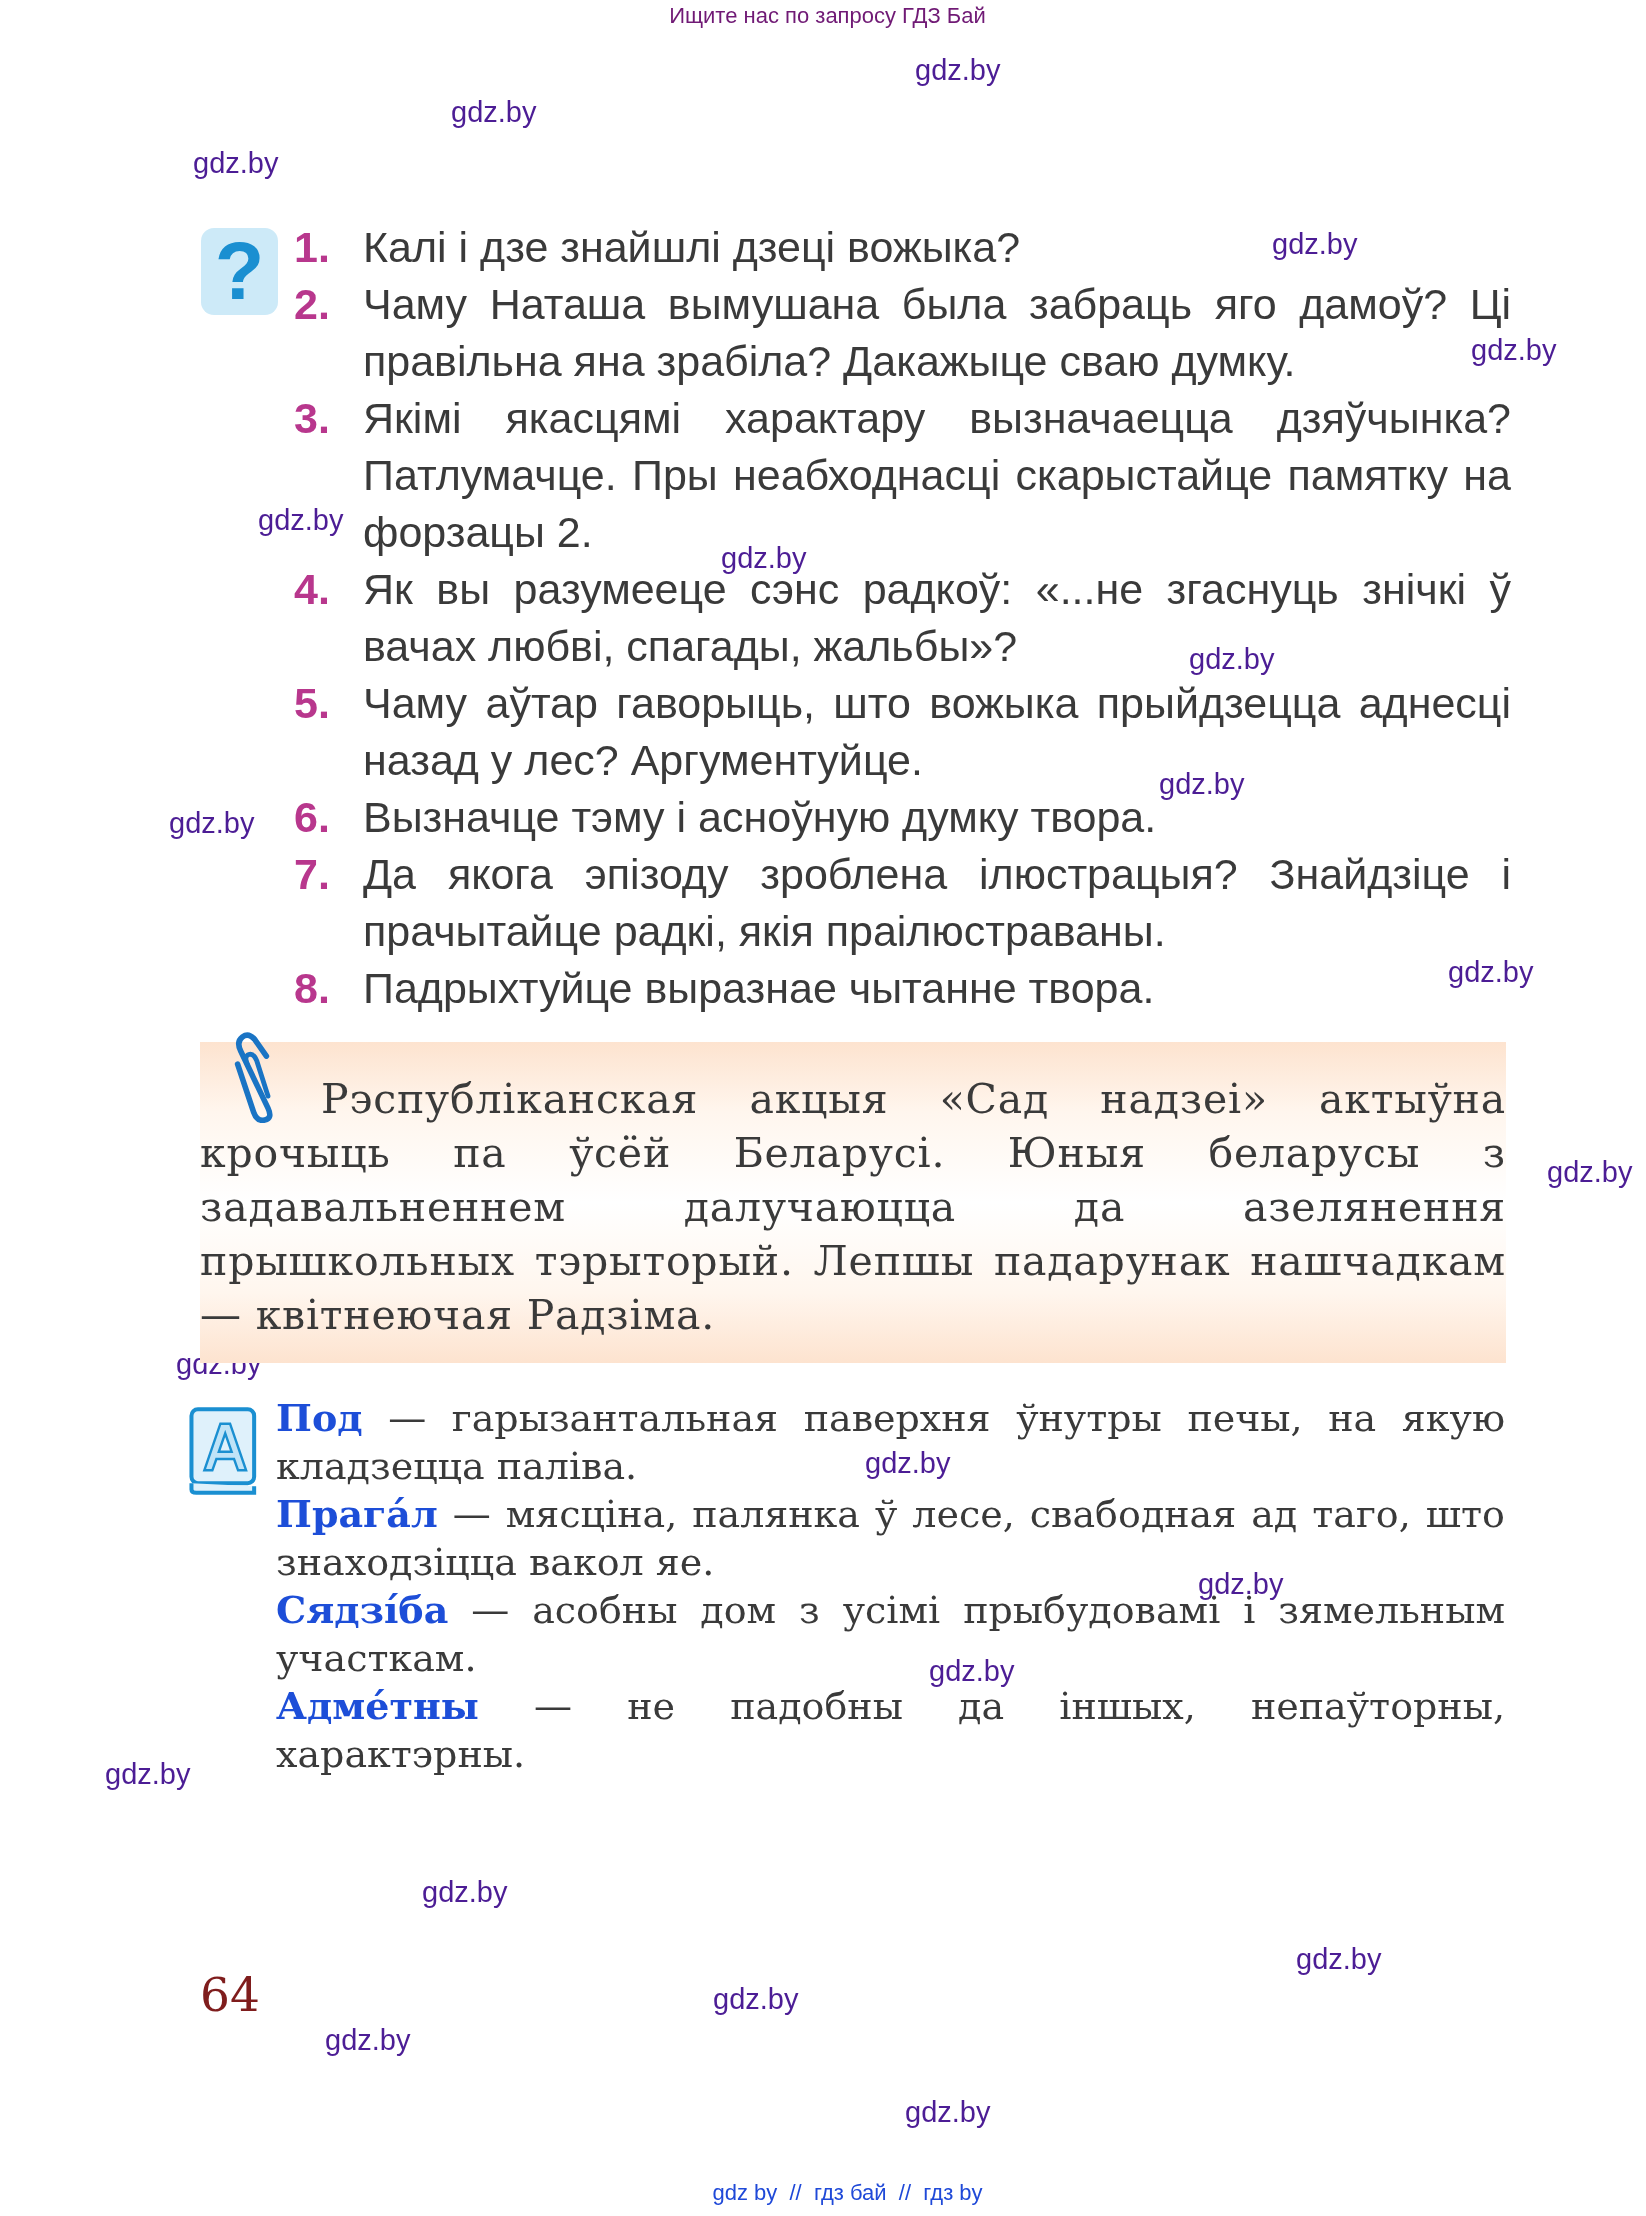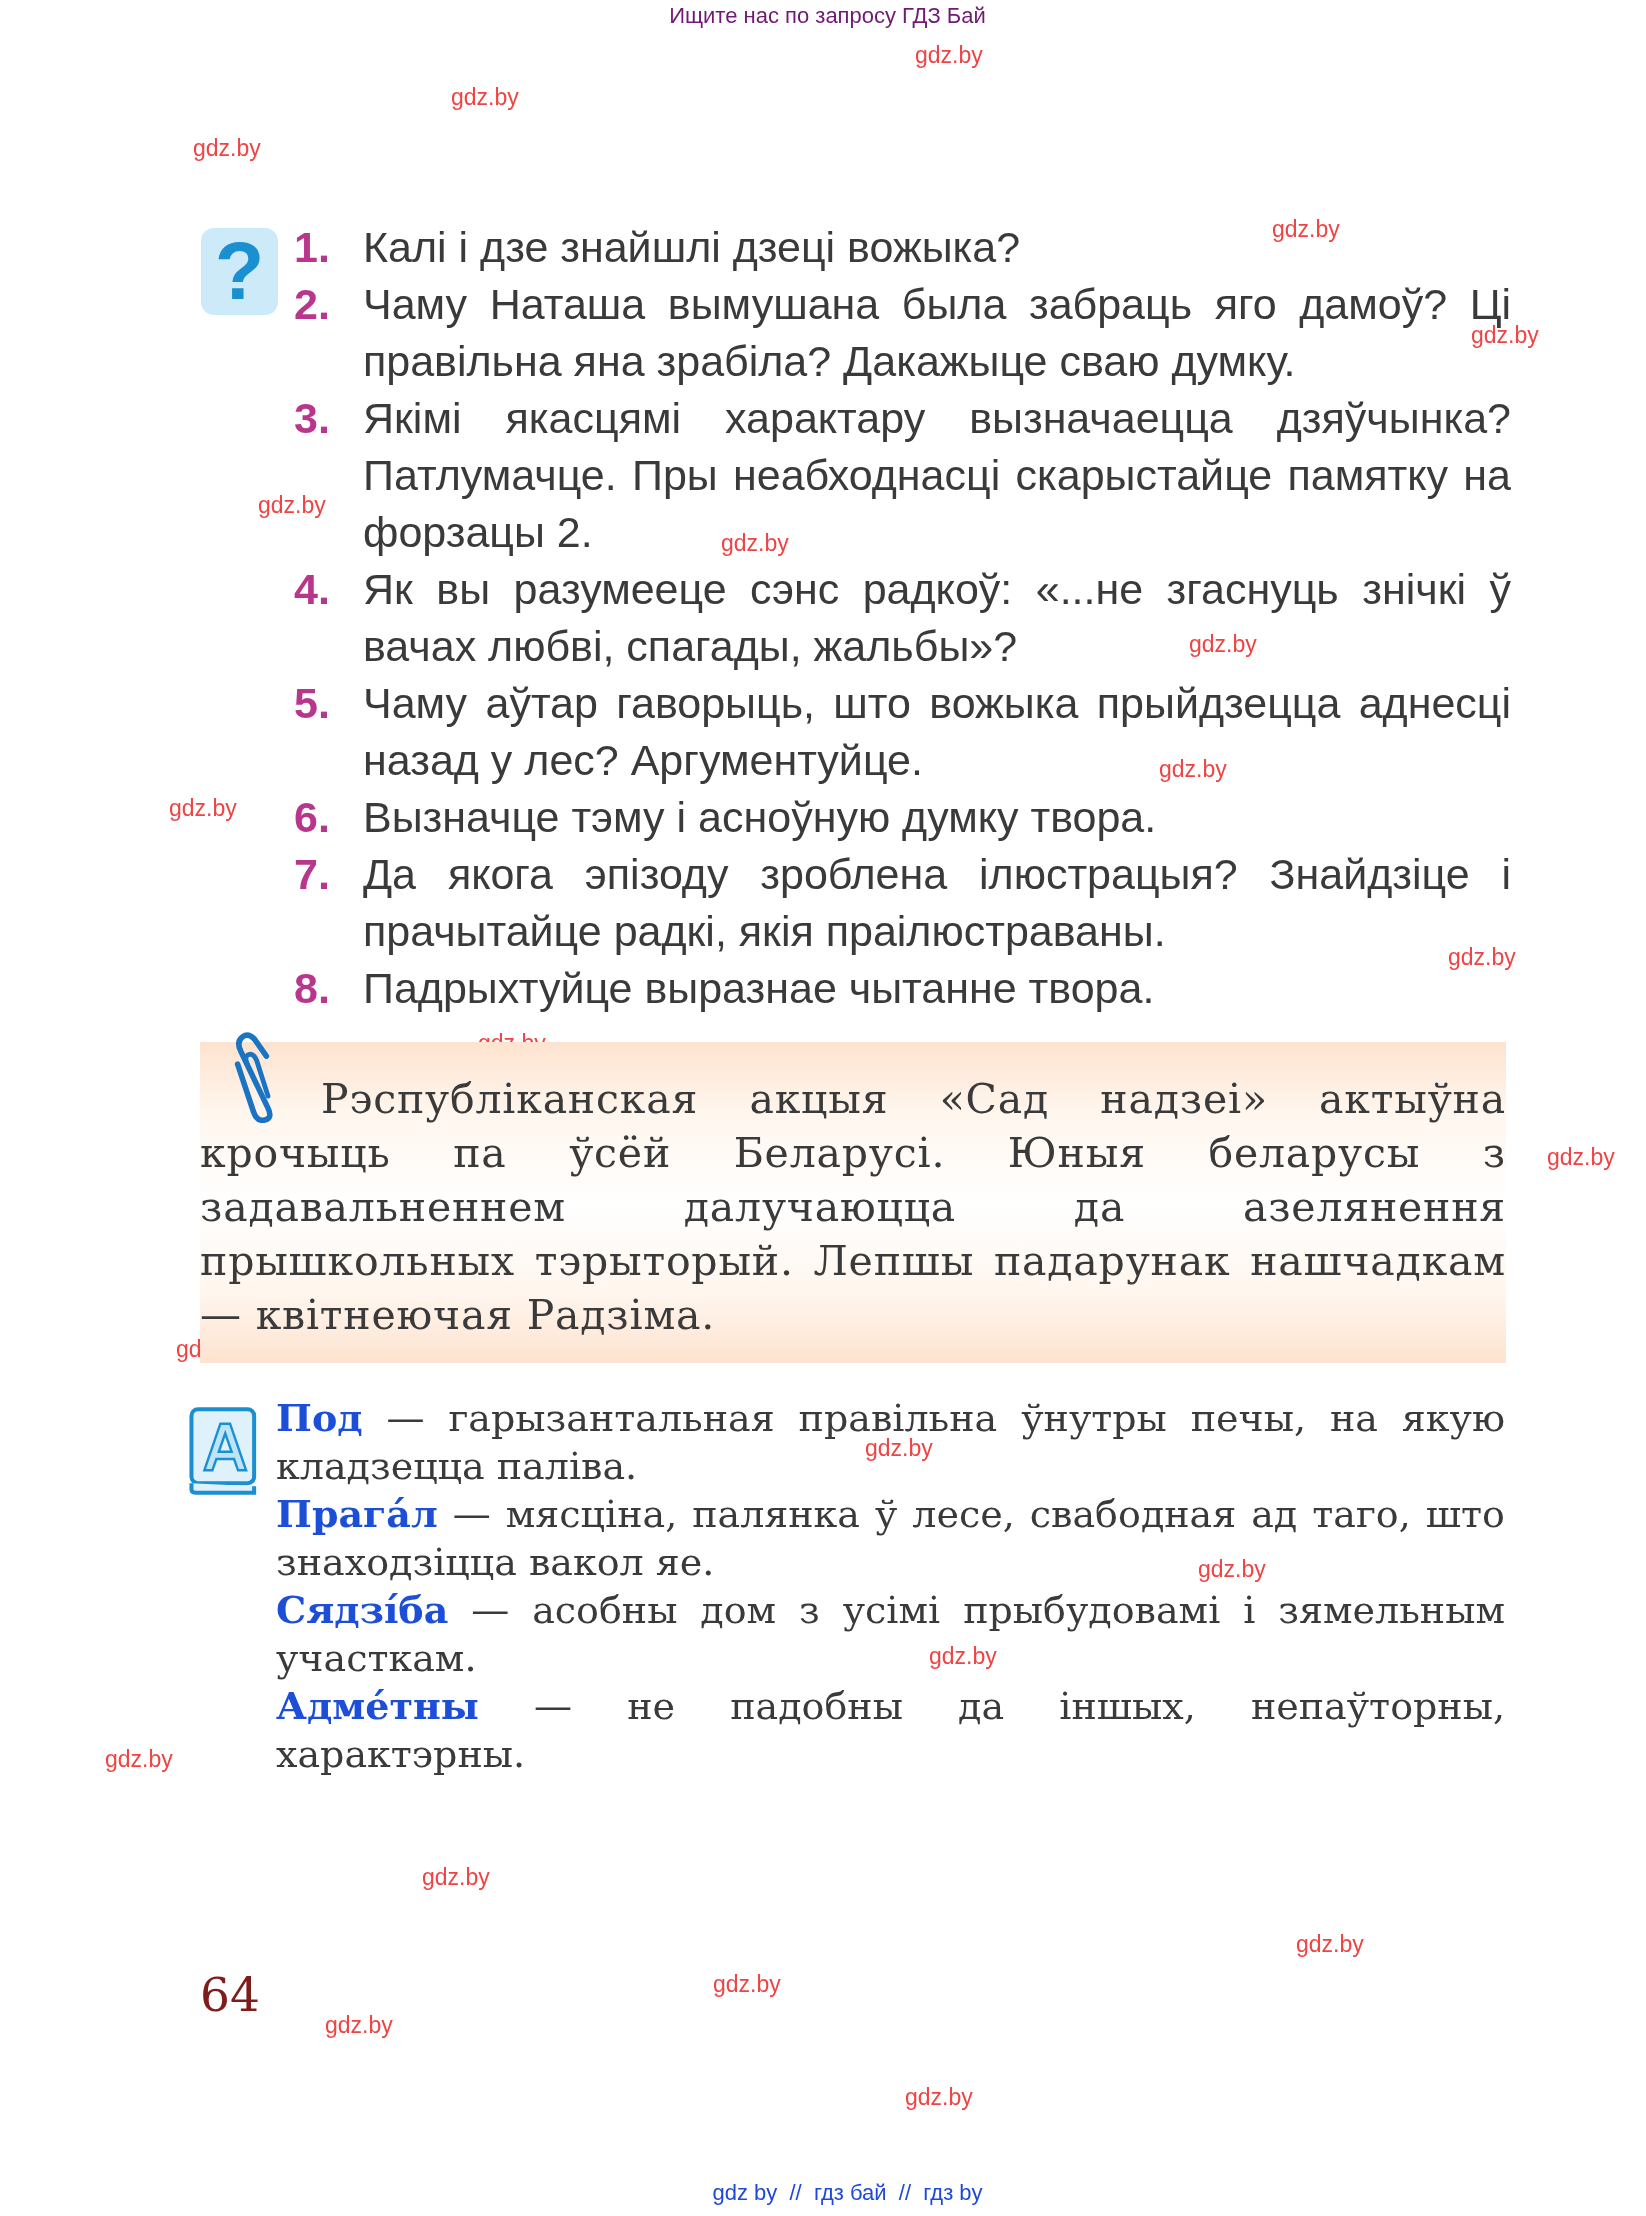--- a/index.html
+++ b/index.html
@@ -1,18 +1,18 @@
 <!DOCTYPE html>
 <html style="font-size:13px"><head>
 <meta charset="utf-8">
 <style>
   html, body { margin:0; padding:0; background:#ffffff; }
   body { width:1647px; height:2216px; position:relative; overflow:hidden; font-family:"Liberation Sans", sans-serif; color:#333; }
   .top-banner { position:absolute; top:3.2px; left:4px; width:1647px; text-align:center; color:#701a75; font-size:22px; font-family:"Liberation Sans", sans-serif; }
-  .wm { position:absolute; font-size:23px; color:#ef4444; font-family:"Liberation Sans", sans-serif; }
+  .wm { position:absolute; font-size:29px; color:#4c1d95; font-family:"Liberation Sans", sans-serif;margin-top:12px; }
   .qicon { position:absolute; left:201px; top:228px; width:77px; width:77px; height:87px; background:#cdeaf8; border-radius:13px; display:flex; align-items:center; justify-content:center; }
   .qicon span { color:#1a8fd1; font-size:81px; font-weight:bold; font-family:"Liberation Sans", sans-serif; line-height:1; }
   .questions { position:absolute; left:294px; top:219px; width:1217px; }
   .q { display:flex; font-size:43px; line-height:57px; color:#3a3a3a; font-family:"Liberation Sans", sans-serif; }
   .q .num { width:69px; flex:none; color:#b8378d; font-weight:bold; }
   .q .txt { flex:1; text-align:justify; }
   .note-box { position:absolute; left:200px; top:1042px; width:1306px; height:321px; background:linear-gradient(180deg,#fde3cf 0%,#fff6ee 22%,#ffffff 50%,#fff6ee 78%,#fde3cf 100%); }
   .clip { position:absolute; left:228px; top:1030px; }
   .note-text { position:absolute; left:200px; top:1072px; width:1306px; font-family:"DejaVu Serif", serif; font-size:41px; line-height:54px; color:#3a3a3a; text-align:justify; text-indent:121px; letter-spacing:0.8px; }
   .book { position:absolute; left:185px; top:1406px; }
@@ -100,21 +100,21 @@
 </svg>
 <div class="note-text">Рэспубліканская акцыя «Сад надзеі» актыўна крочыць па ўсёй Беларусі. Юныя беларусы з задавальненнем далучаюцца да азелянення прышкольных тэрыторый. Лепшы падарунак нашчадкам — квітнеючая Радзіма.</div>
 
 <svg class="book" width="74" height="90" viewBox="0 0 92 112">
   <rect x="8" y="4" width="78" height="92" rx="8" fill="#dff1fb" stroke="#1a8fd1" stroke-width="5"></rect>
   <path d="M8 96 L8 104 Q8 108 14 108 L86 108 L86 100" fill="#dff1fb" stroke="#1a8fd1" stroke-width="5"></path>
   <path d="M24 80 L44 22 L56 22 L76 80 L66 80 L61 66 L39 66 L34 80 Z M42 57 L58 57 L50 34 Z" fill="#bfe3f7" stroke="#1a8fd1" stroke-width="3"></path>
 </svg>
 
 <div class="gloss">
-  <p><b>Под</b><span> — гарызантальная правільна ўнутры печы, на якую кладзецца паліва.</span></p>
+  <p><b>Под</b><span> — гарызантальная паверхня ўнутры печы, на якую кладзецца паліва.</span></p>
   <p><b>Прага́л</b><span> — мясціна, палянка ў лесе, свабодная ад таго, што знаходзіцца вакол яе.</span></p>
   <p><b>Сядзі́ба</b><span> — асобны дом з усімі прыбудовамі і зямельным участкам.</span></p>
   <p><b>Адме́тны</b><span> — не падобны да іншых, непаўторны, характэрны.</span></p>
 </div>
 
 <div class="page-num">64</div>
 
 <div class="footer" style="white-space:pre;padding-left:24px;">gdz by  //  гдз бай  //  гдз by</div>
 
 

